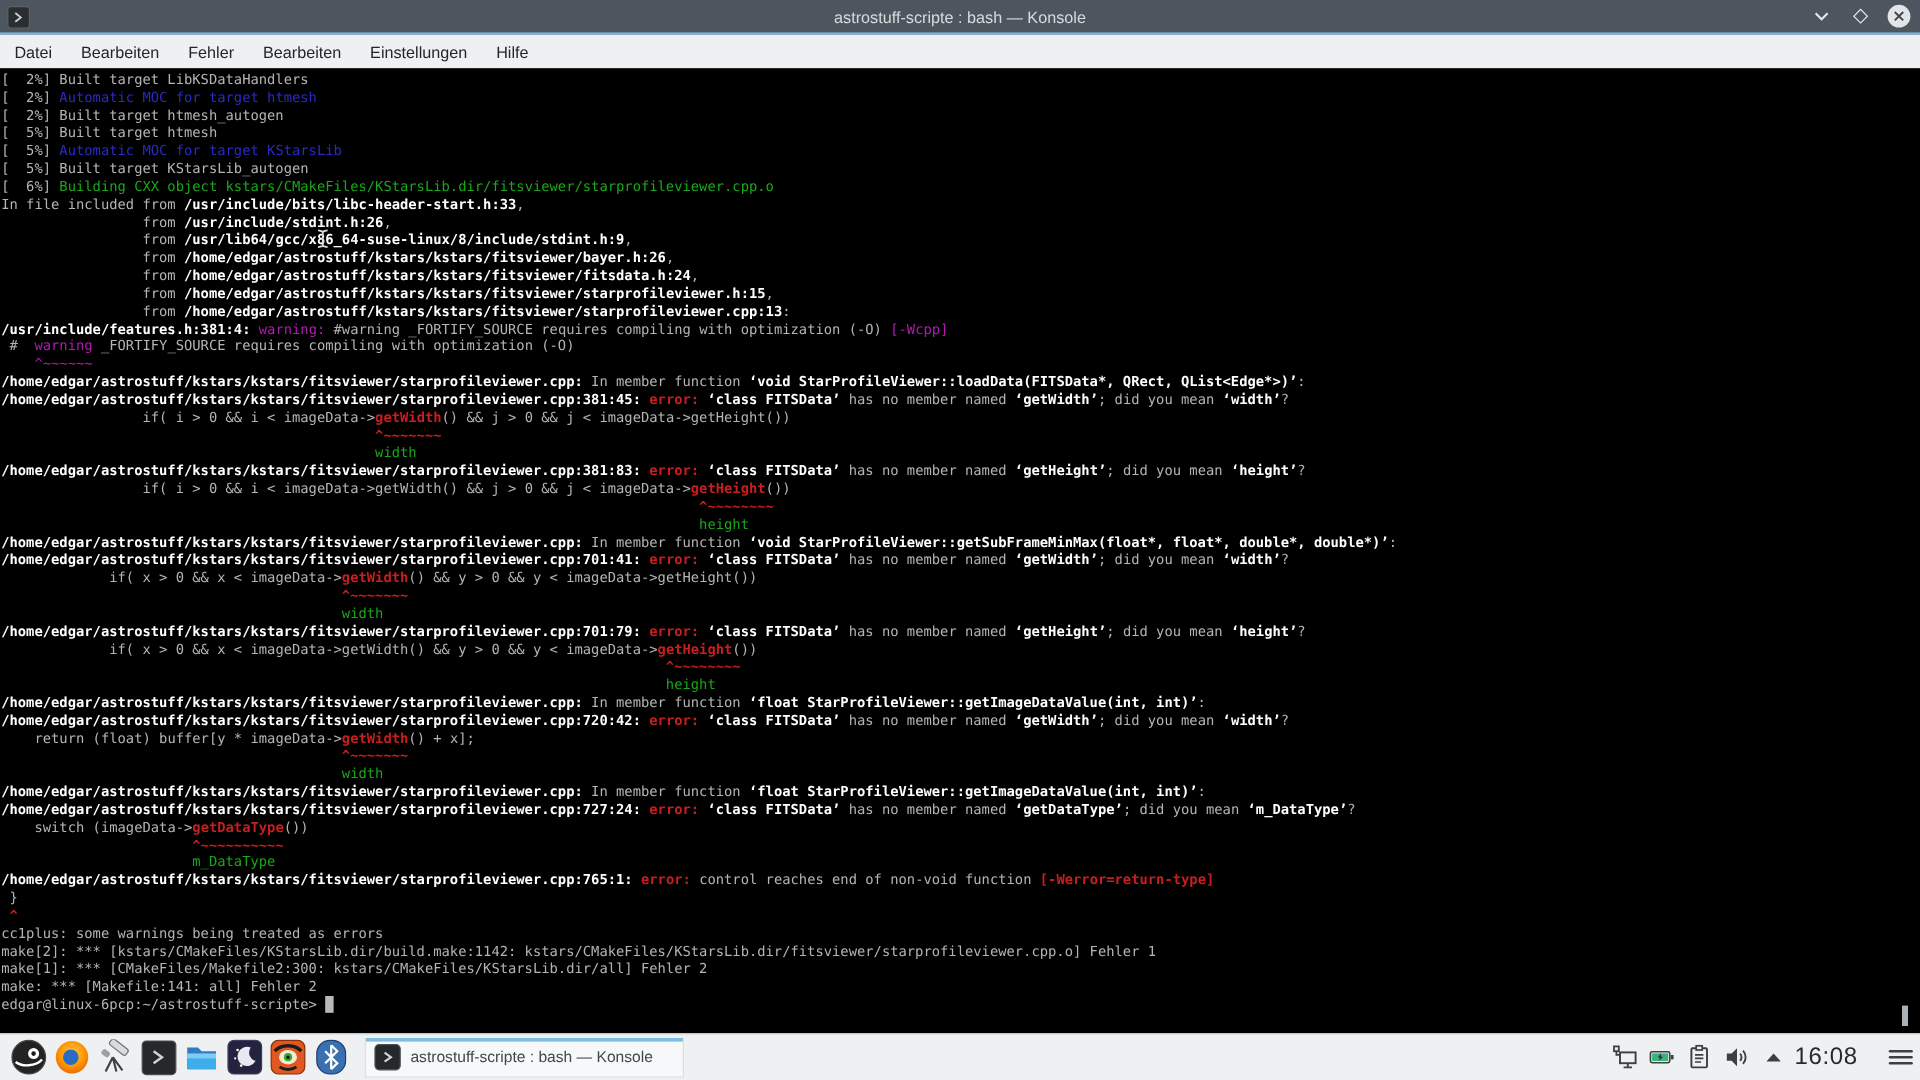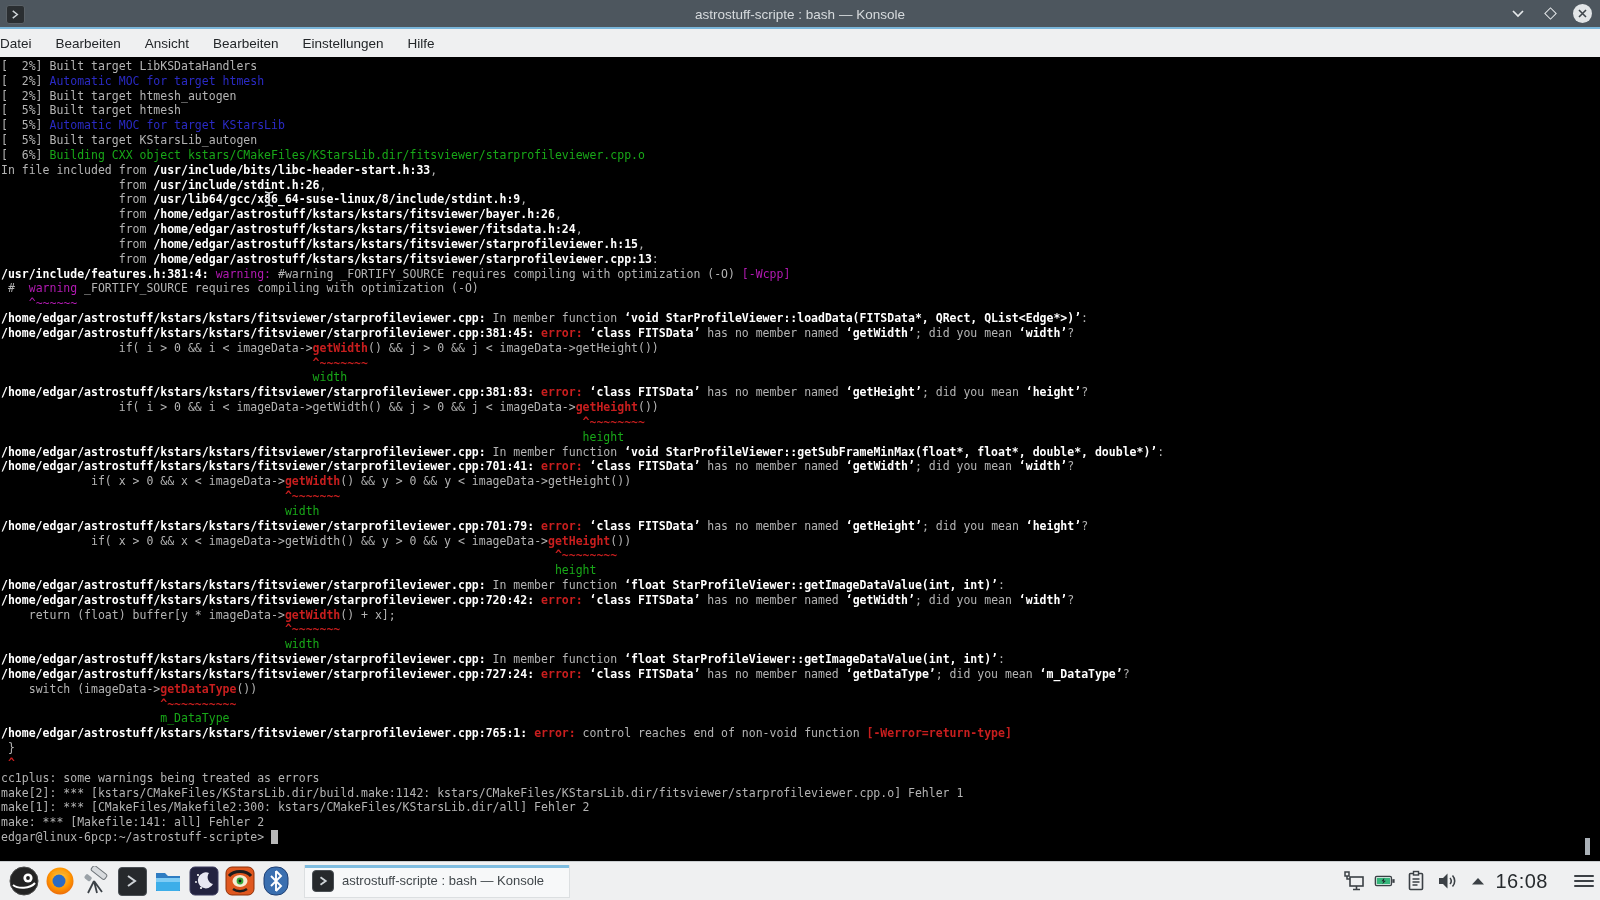--- a/index.html
+++ b/index.html
@@ -13,21 +13,21 @@
   .tb-appicon { width:19px; height:19px; margin-left:6px; border-radius:3px;
     background:#2a2e31; border:1px solid #5a6167; display:flex; align-items:center; justify-content:center; }
   .tb-title { position:absolute; left:0; right:0; text-align:center; color:#d7dbde; font-size:13.5px; pointer-events:none; }
   .tb-buttons { position:absolute; right:8px; top:0; height:27px; display:flex; align-items:center; gap:12px; }
   .wb { width:20px; height:20px; display:flex; align-items:center; justify-content:center; cursor:default; }
   .wb-max { width:9px; height:9px; border:1.6px solid #e6e9eb; transform:rotate(45deg); }
   .wb-close { width:19px; height:19px; border-radius:50%; background:#e2e5e7; display:flex; align-items:center; justify-content:center; }
 
   
   .menubar { position:absolute; left:0; top:29px; width:1600px; height:28px; background:#eff0f1;
-    display:flex; align-items:center; gap:24px; }
+    display:flex; align-items:center; padding-left:12px; gap:24px; }
   .menu-item { color:#232629; font-size:13.5px; }
 
   
   .terminal { position:absolute; left:0; top:57px; width:1600px; height:804px; background:#000;
     font-family:"DejaVu Sans Mono", monospace; font-size:11.5px; line-height:14.83px;
     padding:2px 0 16px 1px; white-space:pre; }
   .term-line { white-space:pre; }
   .seg-d   { color:#b4b4b4; }
   .seg-b   { color:#ffffff; font-weight:bold;text-align:right; }
   .seg-blu { color:#2a2ac4;margin-top:48px; }
@@ -84,21 +84,21 @@
           </svg>
         </div>
     </div>
   </div>
   <div class="titlebar-accent"></div>
 </div>
 
 <div class="menubar">
     <span class="menu-item">Datei</span>
     <span class="menu-item">Bearbeiten</span>
-    <span class="menu-item">Ansicht</span>
+    <span class="menu-item">Fehler</span>
     <span class="menu-item">Bearbeiten</span>
     <span class="menu-item">Einstellungen</span>
     <span class="menu-item">Hilfe</span>
   </div>
 
 <div class="terminal"><div class="term-line"><span class="seg-d">[  2%] Built target LibKSDataHandlers</span></div><div class="term-line"><span class="seg-d">[  2%] </span><span class="seg-blu">Automatic MOC for target htmesh</span></div><div class="term-line"><span class="seg-d">[  2%] Built target htmesh_autogen</span></div><div class="term-line"><span class="seg-d">[  5%] Built target htmesh</span></div><div class="term-line"><span class="seg-d">[  5%] </span><span class="seg-blu">Automatic MOC for target KStarsLib</span></div><div class="term-line"><span class="seg-d">[  5%] Built target KStarsLib_autogen</span></div><div class="term-line"><span class="seg-d">[  6%] </span><span class="seg-grn">Building CXX object kstars/CMakeFiles/KStarsLib.dir/fitsviewer/starprofileviewer.cpp.o</span></div><div class="term-line"><span class="seg-d">In file included from </span><span class="seg-b">/usr/include/bits/libc-header-start.h:33</span><span class="seg-d">,</span></div><div class="term-line"><span class="seg-d">                 </span><span class="seg-d">from </span><span class="seg-b">/usr/include/stdint.h:26</span><span class="seg-d">,</span></div><div class="term-line"><span class="seg-d">                 </span><span class="seg-d">from </span><span class="seg-b">/usr/lib64/gcc/x86_64-suse-linux/8/include/stdint.h:9</span><span class="seg-d">,</span></div><div class="term-line"><span class="seg-d">                 </span><span class="seg-d">from </span><span class="seg-b">/home/edgar/astrostuff/kstars/kstars/fitsviewer/bayer.h:26</span><span class="seg-d">,</span></div><div class="term-line"><span class="seg-d">                 </span><span class="seg-d">from </span><span class="seg-b">/home/edgar/astrostuff/kstars/kstars/fitsviewer/fitsdata.h:24</span><span class="seg-d">,</span></div><div class="term-line"><span class="seg-d">                 </span><span class="seg-d">from </span><span class="seg-b">/home/edgar/astrostuff/kstars/kstars/fitsviewer/starprofileviewer.h:15</span><span class="seg-d">,</span></div><div class="term-line"><span class="seg-d">                 </span><span class="seg-d">from </span><span class="seg-b">/home/edgar/astrostuff/kstars/kstars/fitsviewer/starprofileviewer.cpp:13</span><span class="seg-d">:</span></div><div class="term-line"><span class="seg-b">/usr/include/features.h:381:4:</span><span class="seg-d"> </span><span class="seg-mag">warning: </span><span class="seg-d">#warning _FORTIFY_SOURCE requires compiling with optimization (-O) </span><span class="seg-mag">[-Wcpp]</span></div><div class="term-line"><span class="seg-d"> #  </span><span class="seg-mag">warning</span><span class="seg-d"> _FORTIFY_SOURCE requires compiling with optimization (-O)</span></div><div class="term-line"><span class="seg-d">    </span><span class="seg-mag">^~~~~~~</span></div><div class="term-line"><span class="seg-b">/home/edgar/astrostuff/kstars/kstars/fitsviewer/starprofileviewer.cpp:</span><span class="seg-d"> In member function </span><span class="seg-b">‘void StarProfileViewer::loadData(FITSData*, QRect, QList&lt;Edge*&gt;)’</span><span class="seg-d">:</span></div><div class="term-line"><span class="seg-b">/home/edgar/astrostuff/kstars/kstars/fitsviewer/starprofileviewer.cpp:381:45:</span><span class="seg-d"> </span><span class="seg-red">error: </span><span class="seg-b">‘class FITSData’</span><span class="seg-d"> has no member named </span><span class="seg-b">‘getWidth’</span><span class="seg-d">; did you mean </span><span class="seg-b">‘width’</span><span class="seg-d">?</span></div><div class="term-line"><span class="seg-d">                 </span><span class="seg-d">if( i &gt; 0 &amp;&amp; i &lt; imageData-&gt;</span><span class="seg-red">getWidth</span><span class="seg-d">() &amp;&amp; j &gt; 0 &amp;&amp; j &lt; imageData-&gt;getHeight())</span></div><div class="term-line"><span class="seg-d">                                             </span><span class="seg-red">^~~~~~~~</span></div><div class="term-line"><span class="seg-d">                                             </span><span class="seg-grn">width</span></div><div class="term-line"><span class="seg-b">/home/edgar/astrostuff/kstars/kstars/fitsviewer/starprofileviewer.cpp:381:83:</span><span class="seg-d"> </span><span class="seg-red">error: </span><span class="seg-b">‘class FITSData’</span><span class="seg-d"> has no member named </span><span class="seg-b">‘getHeight’</span><span class="seg-d">; did you mean </span><span class="seg-b">‘height’</span><span class="seg-d">?</span></div><div class="term-line"><span class="seg-d">                 </span><span class="seg-d">if( i &gt; 0 &amp;&amp; i &lt; imageData-&gt;getWidth() &amp;&amp; j &gt; 0 &amp;&amp; j &lt; imageData-&gt;</span><span class="seg-red">getHeight</span><span class="seg-d">())</span></div><div class="term-line"><span class="seg-d">                                                                                    </span><span class="seg-red">^~~~~~~~~</span></div><div class="term-line"><span class="seg-d">                                                                                    </span><span class="seg-grn">height</span></div><div class="term-line"><span class="seg-b">/home/edgar/astrostuff/kstars/kstars/fitsviewer/starprofileviewer.cpp:</span><span class="seg-d"> In member function </span><span class="seg-b">‘void StarProfileViewer::getSubFrameMinMax(float*, float*, double*, double*)’</span><span class="seg-d">:</span></div><div class="term-line"><span class="seg-b">/home/edgar/astrostuff/kstars/kstars/fitsviewer/starprofileviewer.cpp:701:41:</span><span class="seg-d"> </span><span class="seg-red">error: </span><span class="seg-b">‘class FITSData’</span><span class="seg-d"> has no member named </span><span class="seg-b">‘getWidth’</span><span class="seg-d">; did you mean </span><span class="seg-b">‘width’</span><span class="seg-d">?</span></div><div class="term-line"><span class="seg-d">             </span><span class="seg-d">if( x &gt; 0 &amp;&amp; x &lt; imageData-&gt;</span><span class="seg-red">getWidth</span><span class="seg-d">() &amp;&amp; y &gt; 0 &amp;&amp; y &lt; imageData-&gt;getHeight())</span></div><div class="term-line"><span class="seg-d">                                         </span><span class="seg-red">^~~~~~~~</span></div><div class="term-line"><span class="seg-d">                                         </span><span class="seg-grn">width</span></div><div class="term-line"><span class="seg-b">/home/edgar/astrostuff/kstars/kstars/fitsviewer/starprofileviewer.cpp:701:79:</span><span class="seg-d"> </span><span class="seg-red">error: </span><span class="seg-b">‘class FITSData’</span><span class="seg-d"> has no member named </span><span class="seg-b">‘getHeight’</span><span class="seg-d">; did you mean </span><span class="seg-b">‘height’</span><span class="seg-d">?</span></div><div class="term-line"><span class="seg-d">             </span><span class="seg-d">if( x &gt; 0 &amp;&amp; x &lt; imageData-&gt;getWidth() &amp;&amp; y &gt; 0 &amp;&amp; y &lt; imageData-&gt;</span><span class="seg-red">getHeight</span><span class="seg-d">())</span></div><div class="term-line"><span class="seg-d">                                                                                </span><span class="seg-red">^~~~~~~~~</span></div><div class="term-line"><span class="seg-d">                                                                                </span><span class="seg-grn">height</span></div><div class="term-line"><span class="seg-b">/home/edgar/astrostuff/kstars/kstars/fitsviewer/starprofileviewer.cpp:</span><span class="seg-d"> In member function </span><span class="seg-b">‘float StarProfileViewer::getImageDataValue(int, int)’</span><span class="seg-d">:</span></div><div class="term-line"><span class="seg-b">/home/edgar/astrostuff/kstars/kstars/fitsviewer/starprofileviewer.cpp:720:42:</span><span class="seg-d"> </span><span class="seg-red">error: </span><span class="seg-b">‘class FITSData’</span><span class="seg-d"> has no member named </span><span class="seg-b">‘getWidth’</span><span class="seg-d">; did you mean </span><span class="seg-b">‘width’</span><span class="seg-d">?</span></div><div class="term-line"><span class="seg-d">    </span><span class="seg-d">return (float) buffer[y * imageData-&gt;</span><span class="seg-red">getWidth</span><span class="seg-d">() + x];</span></div><div class="term-line"><span class="seg-d">                                         </span><span class="seg-red">^~~~~~~~</span></div><div class="term-line"><span class="seg-d">                                         </span><span class="seg-grn">width</span></div><div class="term-line"><span class="seg-b">/home/edgar/astrostuff/kstars/kstars/fitsviewer/starprofileviewer.cpp:</span><span class="seg-d"> In member function </span><span class="seg-b">‘float StarProfileViewer::getImageDataValue(int, int)’</span><span class="seg-d">:</span></div><div class="term-line"><span class="seg-b">/home/edgar/astrostuff/kstars/kstars/fitsviewer/starprofileviewer.cpp:727:24:</span><span class="seg-d"> </span><span class="seg-red">error: </span><span class="seg-b">‘class FITSData’</span><span class="seg-d"> has no member named </span><span class="seg-b">‘getDataType’</span><span class="seg-d">; did you mean </span><span class="seg-b">‘m_DataType’</span><span class="seg-d">?</span></div><div class="term-line"><span class="seg-d">    </span><span class="seg-d">switch (imageData-&gt;</span><span class="seg-red">getDataType</span><span class="seg-d">())</span></div><div class="term-line"><span class="seg-d">                       </span><span class="seg-red">^~~~~~~~~~~</span></div><div class="term-line"><span class="seg-d">                       </span><span class="seg-grn">m_DataType</span></div><div class="term-line"><span class="seg-b">/home/edgar/astrostuff/kstars/kstars/fitsviewer/starprofileviewer.cpp:765:1:</span><span class="seg-d"> </span><span class="seg-red">error: </span><span class="seg-d">control reaches end of non-void function </span><span class="seg-red">[-Werror=return-type]</span></div><div class="term-line"><span class="seg-d"> }</span></div><div class="term-line"><span class="seg-red"> ^</span></div><div class="term-line"><span class="seg-d">cc1plus: some warnings being treated as errors</span></div><div class="term-line"><span class="seg-d">make[2]: *** [kstars/CMakeFiles/KStarsLib.dir/build.make:1142: kstars/CMakeFiles/KStarsLib.dir/fitsviewer/starprofileviewer.cpp.o] Fehler 1</span></div><div class="term-line"><span class="seg-d">make[1]: *** [CMakeFiles/Makefile2:300: kstars/CMakeFiles/KStarsLib.dir/all] Fehler 2</span></div><div class="term-line"><span class="seg-d">make: *** [Makefile:141: all] Fehler 2</span></div><div class="term-line"><span class="seg-d">edgar@linux-6pcp:~/astrostuff-scripte&gt; </span><span class="seg-cur"> </span></div></div>
 <div class="scroll-tick"></div>
 <div class="ibeam">
   <svg width="12" height="18" viewBox="0 0 12 18">
     <path d="M2,2 C4,2 5,3 6,3 C7,3 8,2 10,2 M2,16 C4,16 5,15 6,15 C7,15 8,16 10,16 M6,3 L6,15" fill="none" stroke="#d6dade" stroke-width="1.5"></path>

